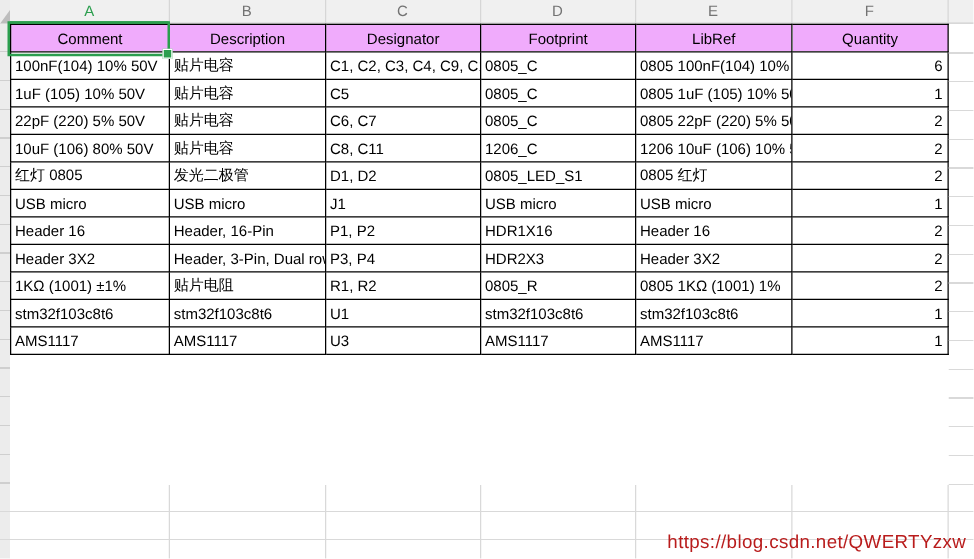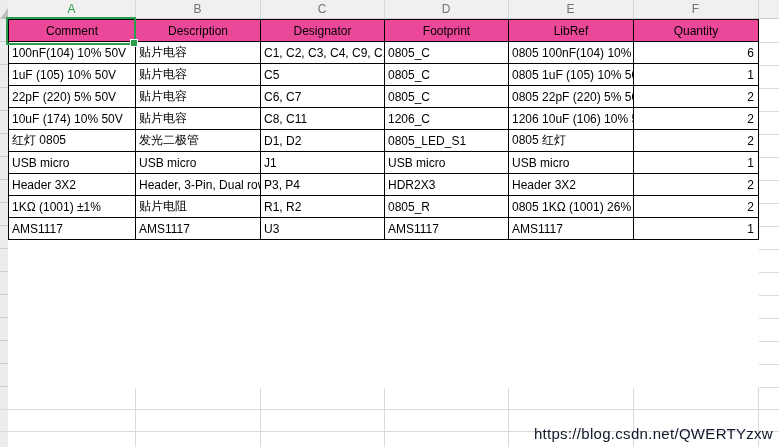--- a/index.html
+++ b/index.html
@@ -36,21 +36,21 @@
   .col-sep{position:absolute;top:0;width:1px;height:19px;background:#d6d6d6;}
   
   table.bom{
     position:absolute;left:8px;top:19px;width:750px;
     border-collapse:collapse;table-layout:fixed;font-size:12px;
   }
   table.bom th,table.bom td{
     border:1px solid #000;height:22px;padding:0 3px;
     overflow:hidden;white-space:nowrap;box-sizing:border-box;
   }
-  table.bom th{background:#ec4899;font-weight:normal;text-align:center;}
+  table.bom th{background:#f0abfc;font-weight:normal;text-align:center;}
   table.bom td{background:#fff;text-align:left;}
   table.bom td.num{text-align:right;padding-right:4px;}
   
   .grid-right{
     position:absolute;left:759px;top:20px;width:20px;height:368px;
     background:repeating-linear-gradient(to bottom,transparent 0,transparent 22px,#d9d9d9 22px,#d9d9d9 23px);
   }
   .grid-below{
     position:absolute;left:0;top:388px;width:779px;height:59px;
     background:repeating-linear-gradient(to bottom,transparent 0,transparent 21px,#d9d9d9 21px,#d9d9d9 22px);
@@ -59,21 +59,21 @@
   
   .selection{
     position:absolute;left:6px;top:17px;width:126px;height:24px;
     border:2px solid #2b9e4e;background:transparent;z-index:5;
   }
   .fill-handle{
     position:absolute;right:-4px;bottom:-4px;width:6px;height:6px;
     background:#2b9e4e;border:1px solid #fff;
   }
   .watermark{
-    position:absolute;right:6px;bottom:5px;font-size:15px;color:#0f172a;
+    position:absolute;right:6px;bottom:5px;font-size:15px;color:#b91c1c;
     letter-spacing:.3px;z-index:2;
   }
 </style>
 </head>
 <body>
 
 <div class="screen">
 
   <div class="row-strip">
     <div class="select-all-corner"></div>
@@ -133,21 +133,21 @@
         </tr>
         <tr>
           <td>22pF (220) 5% 50V</td>
           <td>贴片电容</td>
           <td>C6, C7</td>
           <td>0805_C</td>
           <td>0805 22pF (220) 5% 50V</td>
           <td class="num">2</td>
         </tr>
         <tr>
-          <td>10uF (174) 10% 50V</td>
+          <td>10uF (106) 80% 50V</td>
           <td>贴片电容</td>
           <td>C8, C11</td>
           <td>1206_C</td>
           <td>1206 10uF (106) 10% 50V</td>
           <td class="num">2</td>
         </tr>
         <tr>
           <td>红灯 0805</td>
           <td>发光二极管</td>
           <td>D1, D2</td>
@@ -157,34 +157,50 @@
         </tr>
         <tr>
           <td>USB micro</td>
           <td>USB micro</td>
           <td>J1</td>
           <td>USB micro</td>
           <td>USB micro</td>
           <td class="num">1</td>
         </tr>
         <tr>
+          <td>Header 16</td>
+          <td>Header, 16-Pin</td>
+          <td>P1, P2</td>
+          <td>HDR1X16</td>
+          <td>Header 16</td>
+          <td class="num">2</td>
+        </tr>
+        <tr>
           <td>Header 3X2</td>
           <td>Header, 3-Pin, Dual row</td>
           <td>P3, P4</td>
           <td>HDR2X3</td>
           <td>Header 3X2</td>
           <td class="num">2</td>
         </tr>
         <tr>
           <td>1KΩ (1001) ±1%</td>
           <td>贴片电阻</td>
           <td>R1, R2</td>
           <td>0805_R</td>
-          <td>0805 1KΩ (1001) 26%</td>
-          <td class="num">2</td>
+          <td>0805 1KΩ (1001) 1%</td>
+          <td class="num">2</td>
+        </tr>
+        <tr>
+          <td>stm32f103c8t6</td>
+          <td>stm32f103c8t6</td>
+          <td>U1</td>
+          <td>stm32f103c8t6</td>
+          <td>stm32f103c8t6</td>
+          <td class="num">1</td>
         </tr>
         <tr>
           <td>AMS1117</td>
           <td>AMS1117</td>
           <td>U3</td>
           <td>AMS1117</td>
           <td>AMS1117</td>
           <td class="num">1</td>
         </tr>
       </tbody>

